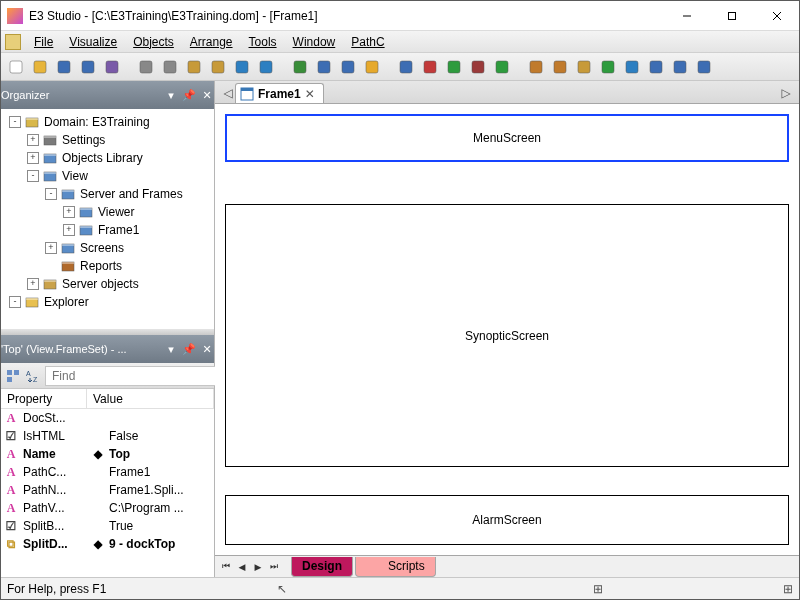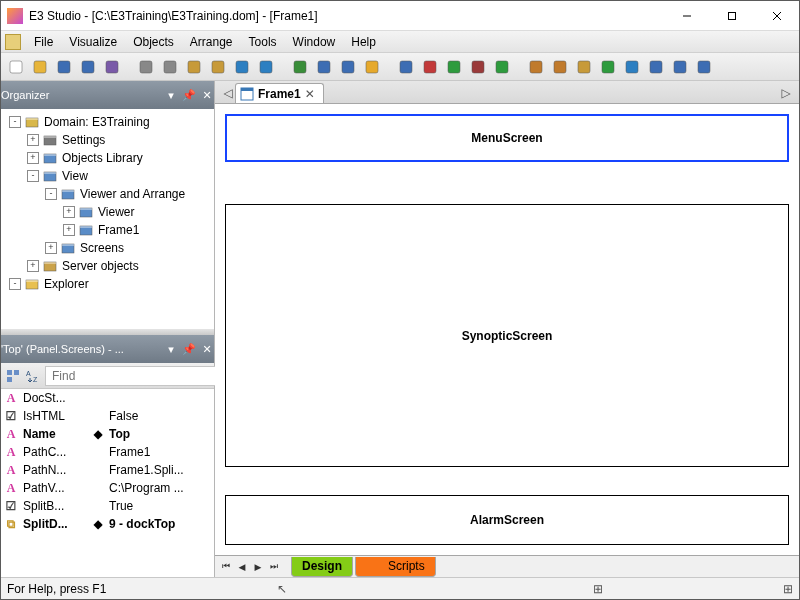--- a/index.html
+++ b/index.html
@@ -5,21 +5,21 @@
   * { box-sizing: border-box; font-family: "Segoe UI", Tahoma, sans-serif; }
   html,body { margin:0; padding:0; height:100%; background:#fff; color:#000; font-size:12px; }
   .window { width:800px; height:600px; border:1px solid #5a5a5a; display:flex; flex-direction:column; background:#fff; }
   .titlebar { height:30px; display:flex; align-items:center; padding:0 0 0 6px; background:#fff; border-bottom:1px solid #dcdcdc;}
   .titlebar .appicon { width:16px; height:16px; margin-right:6px; background:linear-gradient(135deg,#ff9b3b,#c54ad0);}
   .titlebar .title { flex:1; font-size:12px; }
   .titlebar .winbtns { display:flex; }
   .titlebar .winbtn { width:45px; height:29px; display:flex; align-items:center; justify-content:center; color:#333; }
   .menubar { height:22px; background:linear-gradient(#f4f4f4,#e4e4e4); display:flex; align-items:center; padding:0 4px; gap:2px; border-bottom:1px solid #d0d0d0;}
   .menubar .topicon { width:16px;height:16px; margin-right:4px; background:#e7cf7a; border:1px solid #b89c3a;}
-  .menubar .menuitem { padding:8px 7px; cursor:default;}
+  .menubar .menuitem { padding:8px 7px; cursor:default;text-decoration:underline;}
   .toolbar { height:28px; background:linear-gradient(#f3f3f3,#e2e2e2); border-bottom:1px solid #c8c8c8; display:flex; align-items:center; padding:0 4px; gap:2px;}
   .toolbar .btn { width:22px; height:22px; display:flex; align-items:center; justify-content:center; border:1px solid transparent; border-radius:2px;}
   .toolbar .sep { width:6px; height:22px; margin:0 1px;}
   .body { flex:1; display:flex; min-height:0;}
   .sidebar { width:214px; display:flex; flex-direction:column; border-right:1px solid #b5b5b5; background:#fff;}
   .panelhdr { height:28px; background:linear-gradient(#8f9aa6,#6f7a86); color:#fff; display:flex; align-items:center; padding:0 0; font-size:11px;}
   .panelhdr .lbl{flex:1; white-space:nowrap; overflow:hidden; text-overflow:ellipsis;}
   .panelhdr .hicon{ width:14px;height:14px; margin-left:4px; color:#fff; display:flex;align-items:center;justify-content:center; cursor:default;}
   .tree { flex:1; overflow:auto; padding:4px 2px; background:#fff; font-size:12px;}
   .treeline{ display:flex; align-items:center; height:18px; white-space:nowrap;}
@@ -43,31 +43,31 @@
   .proprow .pval{ flex:1; white-space:nowrap; overflow:hidden; text-overflow:ellipsis; padding-left:2px;}
   .bold{font-weight:bold;}
   .main{ flex:1; display:flex; flex-direction:column; min-width:0; background:#f2f2f2;}
   .tabstrip{ height:22px; background:linear-gradient(#e7e7e7,#d9d9d9); display:flex; align-items:flex-end; padding:0 6px; }
   .tabstrip .arrow{width:14px;height:20px;display:flex;align-items:center;justify-content:center;color:#555;}
   .tabstrip .spacer{flex:1;}
   .doctab{ height:20px; background:#fff; border:1px solid #a6a6a6; border-bottom:none; display:flex; align-items:center; padding:0 8px 0 4px; border-radius:3px 3px 0 0; gap:4px; font-size:12px;}
   .doctab .t-icon{width:14px;height:14px;}
   .doctab .close{font-size:12px;color:#555;}
   .design{ flex:1; background:#fff; border-top:1px solid #a6a6a6; display:flex; flex-direction:column; gap:12px; padding:10px; min-height:0;}
-  .panelbox{ border:1px solid #000; background:#fff; display:flex; align-items:center; justify-content:center; font-size:12px; font-weight:bold;}
+  .panelbox{ border:1px solid #000; background:#fff; display:flex; align-items:center; justify-content:center; font-size:12px; font-weight:normal;}
   .panelbox.selected{ outline:2px solid #1744ff; outline-offset:-2px;}
   .menuScreen{ height:48px;}
   .synoptic{ flex:1; margin-top:14px;}
   .alarm{ height:50px;}
   .hsep{height:4px;}
   .bottomtabs{ height:22px; background:#f0f0f0; display:flex; align-items:center; border-top:1px solid #a6a6a6; padding:0 4px;}
   .bottomtabs .navset{ display:flex; gap:2px; margin-right:10px;}
   .bottomtabs .nav{width:14px;height:14px;display:flex;align-items:center;justify-content:center;font-size:9px;color:#333; cursor:default;}
-  .bottab{ height:20px; padding:2px 10px 0 10px; border:1px solid #a6a6a6; border-top:none; background:#84cc16; border-radius:0 0 4px 4px; margin-right:2px; font-size:12px; cursor:default;}
-  .bottab.inactive{ background:#f97316;padding-left:32px;}
+  .bottab{ height:20px; padding:2px 10px 0 10px; border:1px solid #a6a6a6; border-top:none; background:#be185d; border-radius:0 0 4px 4px; margin-right:2px; font-size:12px; cursor:default;}
+  .bottab.inactive{ background:#fca5a5;padding-left:32px;}
   .statusbar{ height:22px; border-top:1px solid #c8c8c8; background:#f2f2f2; display:flex; align-items:center; padding:0 6px; font-size:12px; gap:30px;}
   .statusbar .s1{flex:0 0 240px;}
   .statusbar .sslot{display:flex;align-items:center; gap:6px; color:#555;}
   svg{display:block;}
 </style>
 </head>
 <body>
 
 <div class="window">
 
@@ -95,21 +95,21 @@
   </div>
 
   <div class="menubar">
     <div class="topicon"></div>
     <div class="menuitem">File</div>
     <div class="menuitem">Visualize</div>
     <div class="menuitem">Objects</div>
     <div class="menuitem">Arrange</div>
     <div class="menuitem">Tools</div>
     <div class="menuitem">Window</div>
-    <div class="menuitem">Help</div>
+    <div class="menuitem">PathC</div>
   </div>
 
   <div class="toolbar" id="toolbar">
       <div class="btn">
         <span>
           <svg width="16" height="16">
             <rect x="2" y="2" width="12" height="12" rx="2" fill="#fff" stroke="#555" stroke-width="0.5"></rect>
           </svg>
         </span>
       </div>
@@ -365,21 +365,21 @@
           </div>
           <div class="treeline">
             <span class="indent" style="width: 42px;"></span>
             <span class="tgl">-</span>
             <span class="nicon">
               <svg width="14" height="14">
                 <rect x="1" y="3" width="12" height="9" fill="#5a8cc7" stroke="#555" stroke-width="0.5"></rect>
                 <rect x="1" y="3" width="12" height="2" fill="#fff" opacity="0.4"></rect>
               </svg>
             </span>
-            <span>Viewer and Arrange</span>
+            <span>Server and Frames</span>
           </div>
           <div class="treeline">
             <span class="indent" style="width: 60px;"></span>
             <span class="tgl">+</span>
             <span class="nicon">
               <svg width="14" height="14">
                 <rect x="1" y="3" width="12" height="9" fill="#5a8cc7" stroke="#555" stroke-width="0.5"></rect>
                 <rect x="1" y="3" width="12" height="2" fill="#fff" opacity="0.4"></rect>
               </svg>
             </span>
@@ -401,20 +401,31 @@
             <span class="tgl">+</span>
             <span class="nicon">
               <svg width="14" height="14">
                 <rect x="1" y="3" width="12" height="9" fill="#5a8cc7" stroke="#555" stroke-width="0.5"></rect>
                 <rect x="1" y="3" width="12" height="2" fill="#fff" opacity="0.4"></rect>
               </svg>
             </span>
             <span>Screens</span>
           </div>
           <div class="treeline">
+            <span class="indent" style="width: 42px;"></span>
+            <span class="tgl empty"></span>
+            <span class="nicon">
+              <svg width="14" height="14">
+                <rect x="1" y="3" width="12" height="9" fill="#b06a2c" stroke="#555" stroke-width="0.5"></rect>
+                <rect x="1" y="3" width="12" height="2" fill="#fff" opacity="0.4"></rect>
+              </svg>
+            </span>
+            <span>Reports</span>
+          </div>
+          <div class="treeline">
             <span class="indent" style="width: 24px;"></span>
             <span class="tgl">+</span>
             <span class="nicon">
               <svg width="14" height="14">
                 <rect x="1" y="3" width="12" height="9" fill="#caa24a" stroke="#555" stroke-width="0.5"></rect>
                 <rect x="1" y="3" width="12" height="2" fill="#fff" opacity="0.4"></rect>
               </svg>
             </span>
             <span>Server objects</span>
           </div>
@@ -427,21 +438,21 @@
                 <rect x="1" y="3" width="12" height="2" fill="#fff" opacity="0.4"></rect>
               </svg>
             </span>
             <span>Explorer</span>
           </div>
         </div>
 
       <div class="midsplit"></div>
 
       <div class="panelhdr">
-        <span class="lbl">'Top' (Panel.Screens) - ...</span>
+        <span class="lbl">'Top' (View.FrameSet) - ...</span>
         <span class="hicon">▾</span>
         <span class="hicon">📌</span>
         <span class="hicon">✕</span>
       </div>
       <div class="propblock" style="flex:1;">
         <div class="propbar">
           <div class="pbtn">
               <svg width="14" height="14">
                 <rect x="1" y="1" width="5" height="5" fill="#6a8fc7"></rect>
                 <rect x="8" y="1" width="5" height="5" fill="#6a8fc7"></rect>
@@ -452,20 +463,24 @@
               <svg width="14" height="14">
                 <text x="0" y="7" font-size="7" fill="#2b4f7a">A</text>
                 <text x="7" y="13" font-size="7" fill="#2b4f7a">Z</text>
                 <path d="M4 9 L4 13 L2 11 M4 13 L6 11" stroke="#2b4f7a" fill="none"></path>
               </svg>
             </div>
           <div class="find">
             <input placeholder="Find" style="">
             <span style="color:#7a94ab;">🔍</span>
           </div>
+        </div>
+        <div class="prophdr">
+          <div style="width:86px;">Property</div>
+          <div style="flex:1;">Value</div>
         </div>
         <div class="proplist" id="proplist">
             <div class="proprow">
               <span class="typecon" style="color: rgb(210, 58, 160);">A</span>
               <span class="pname">DocSt...</span>
               <span class="pmark"></span>
               <span class="pval"></span>
             </div>
             <div class="proprow">
               <span class="typecon" style="color: rgb(68, 68, 68);">☑</span>

